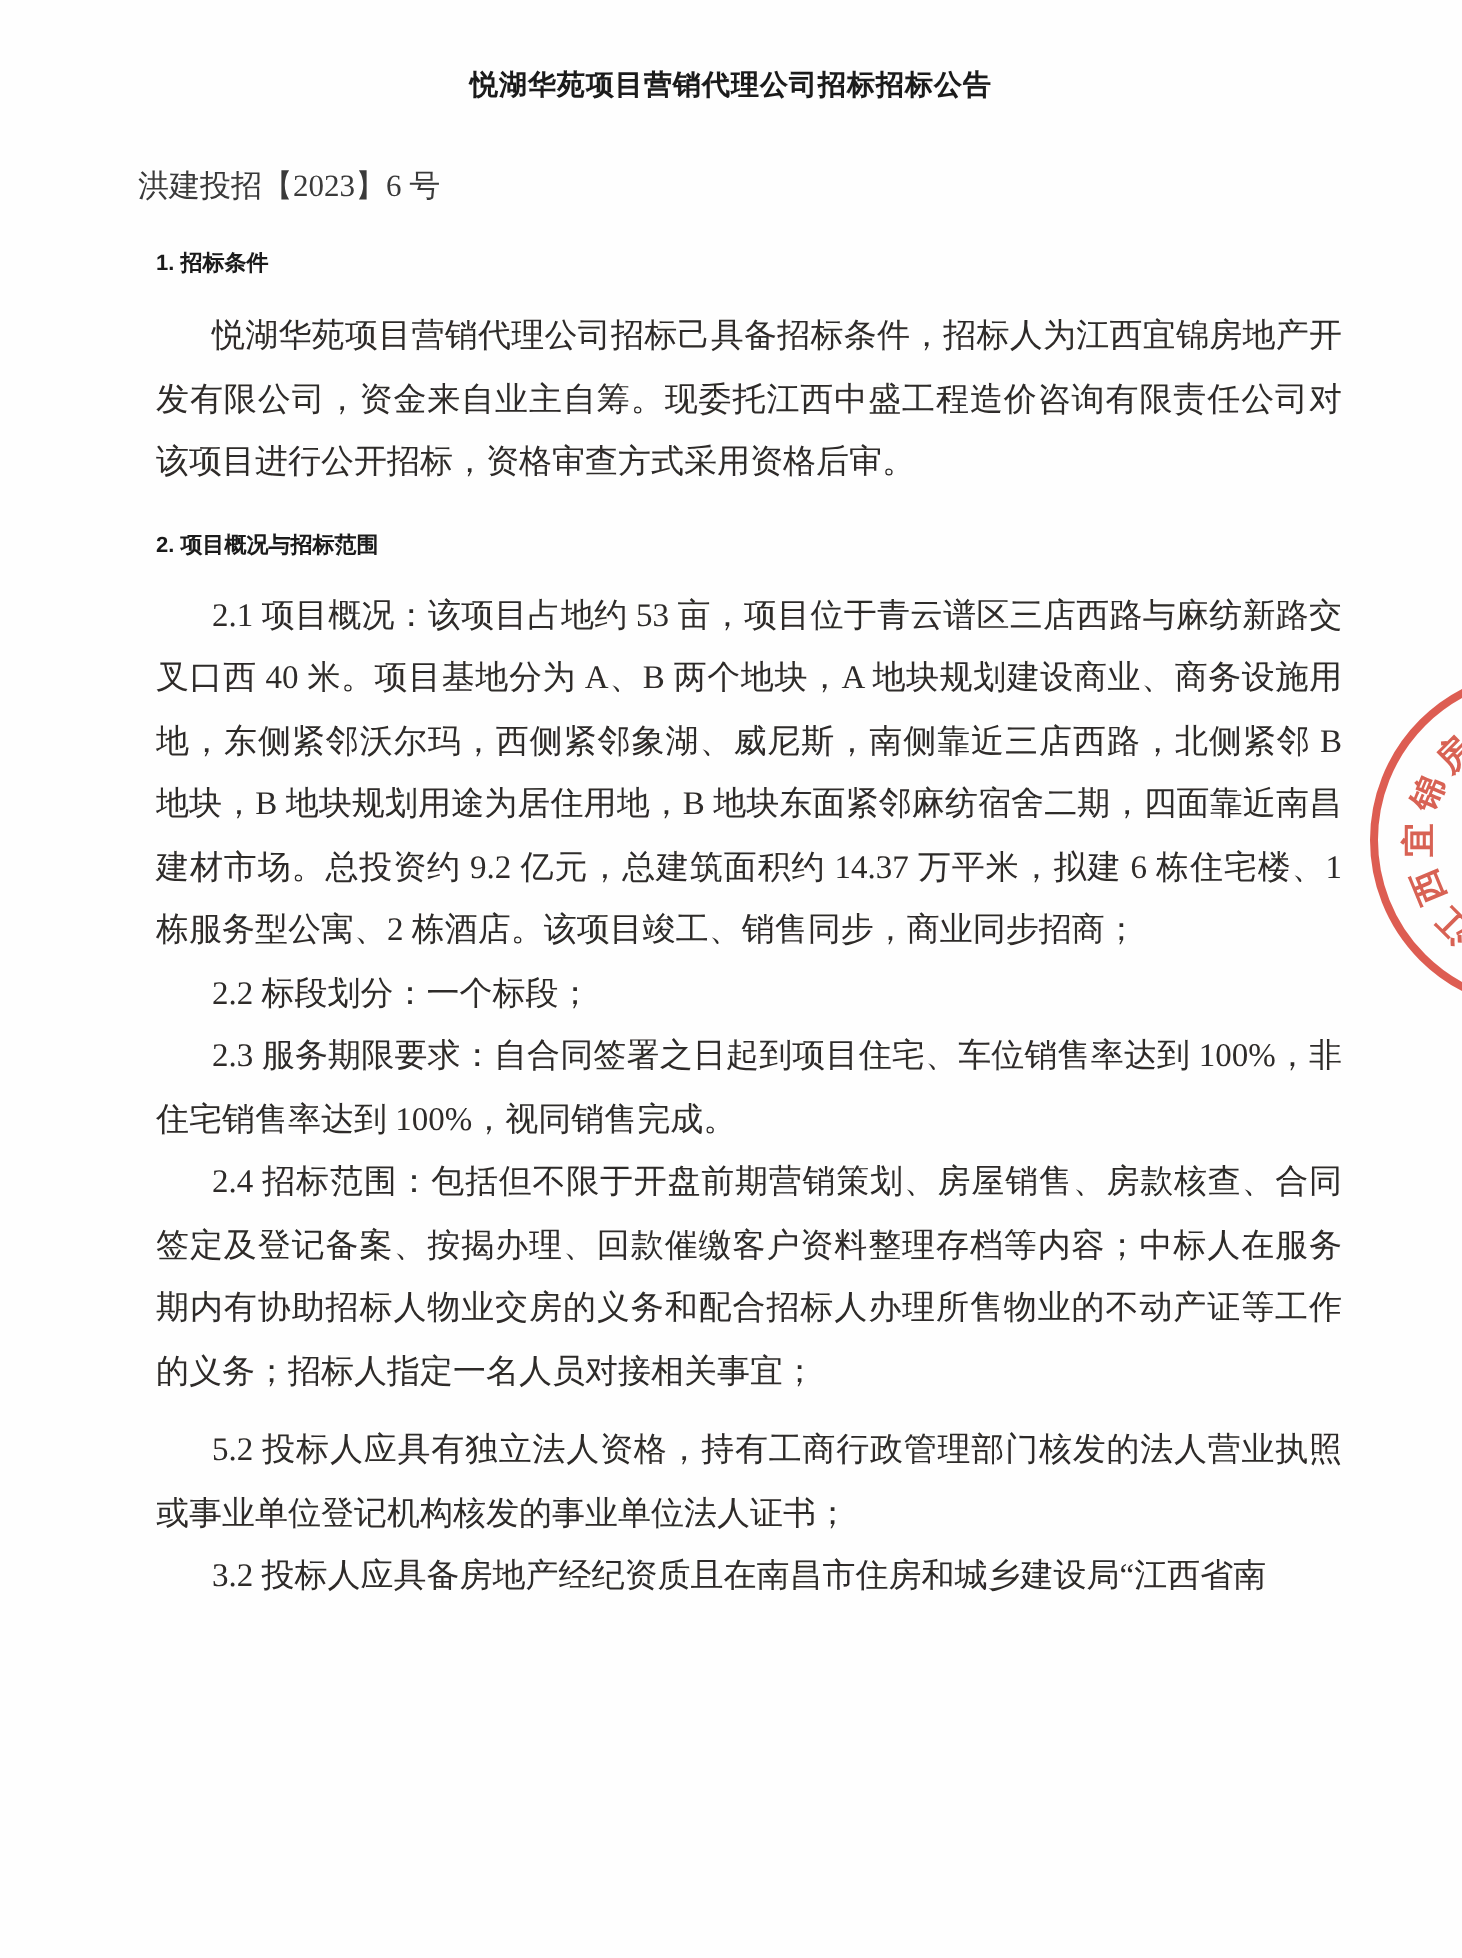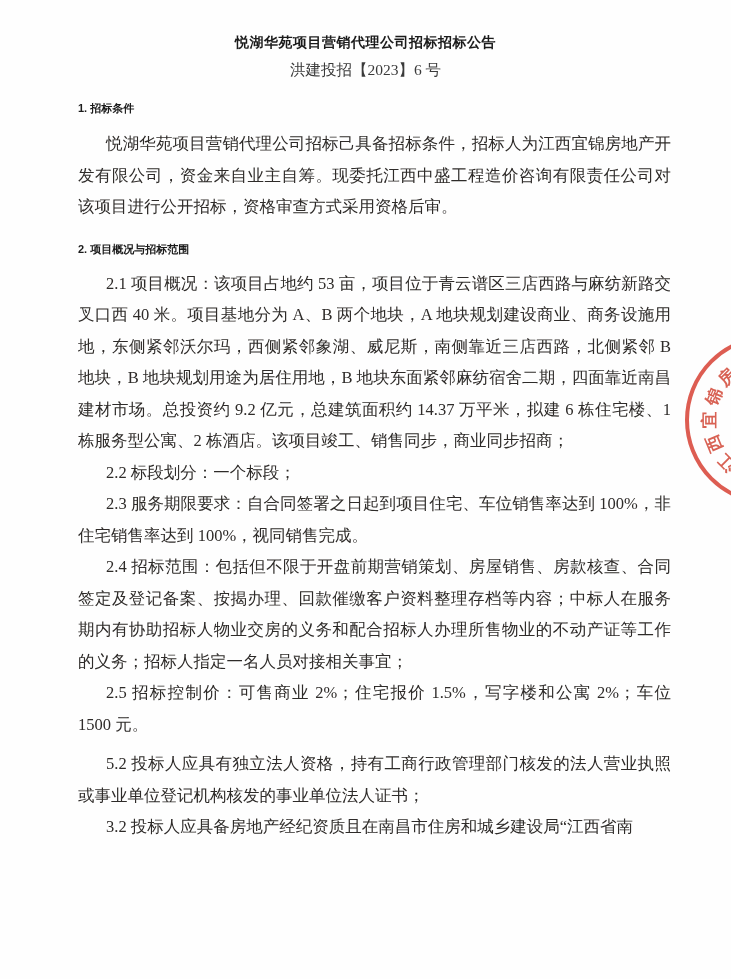--- a/index.html
+++ b/index.html
@@ -22,21 +22,22 @@
     font-size:14px;
     line-height:32px;
     letter-spacing:0.5px;
     text-align:center;
     color:#1b1b1b;
     position:relative; left:-9px;
   }
   .doc-number {
     font-size:15.5px;
     line-height:24px;
-    text-align:center;
+    margin-top:24px;
+    text-align:left;
     color:#3a3a3a;
     position:relative; left:-9px;
   }
   .sec-heading {
     font-family:"Liberation Sans","DejaVu Sans",sans-serif;
     font-weight:bold;
     font-size:11px;
     line-height:24px;
     color:#1b1b1b;
     margin:14px 0 0 0;
@@ -96,21 +97,20 @@
     <div class="sec-heading">2. 项目概况与招标范围</div>
 
     <p class="body-para after-head">2.1 项目概况：该项目占地约 53 亩，项目位于青云谱区三店西路与麻纺新路交叉口西 40 米。项目基地分为 A、B 两个地块，A 地块规划建设商业、商务设施用地，东侧紧邻沃尔玛，西侧紧邻象湖、威尼斯，南侧靠近三店西路，北侧紧邻 B 地块，B 地块规划用途为居住用地，B 地块东面紧邻麻纺宿舍二期，四面靠近南昌建材市场。总投资约 9.2 亿元，总建筑面积约 14.37 万平米，拟建 6 栋住宅楼、1 栋服务型公寓、2 栋酒店。该项目竣工、销售同步，商业同步招商；</p>
 
     <p class="body-para">2.2 标段划分：一个标段；</p>
 
     <p class="body-para">2.3 服务期限要求：自合同签署之日起到项目住宅、车位销售率达到 100%，非住宅销售率达到 100%，视同销售完成。</p>
 
     <p class="body-para">2.4 招标范围：包括但不限于开盘前期营销策划、房屋销售、房款核查、合同签定及登记备案、按揭办理、回款催缴客户资料整理存档等内容；中标人在服务期内有协助招标人物业交房的义务和配合招标人办理所售物业的不动产证等工作的义务；招标人指定一名人员对接相关事宜；</p>
 
-    <p class="body-para">2.5 招标控制价：可售商业 2%；住宅报价 1.5%，写字楼和公寓 2%；车位 1500 元。</p>
 
 
     <p class="body-para first">5.2 投标人应具有独立法人资格，持有工商行政管理部门核发的法人营业执照或事业单位登记机构核发的事业单位法人证书；</p>
 
     <p class="body-para">3.2 投标人应具备房地产经纪资质且在南昌市住房和城乡建设局“江西省南</p>
 
   </div>
 
   <div class="seal">
     <div class="seal-ring" style="border-color: rgb(214, 57, 44);"></div>

